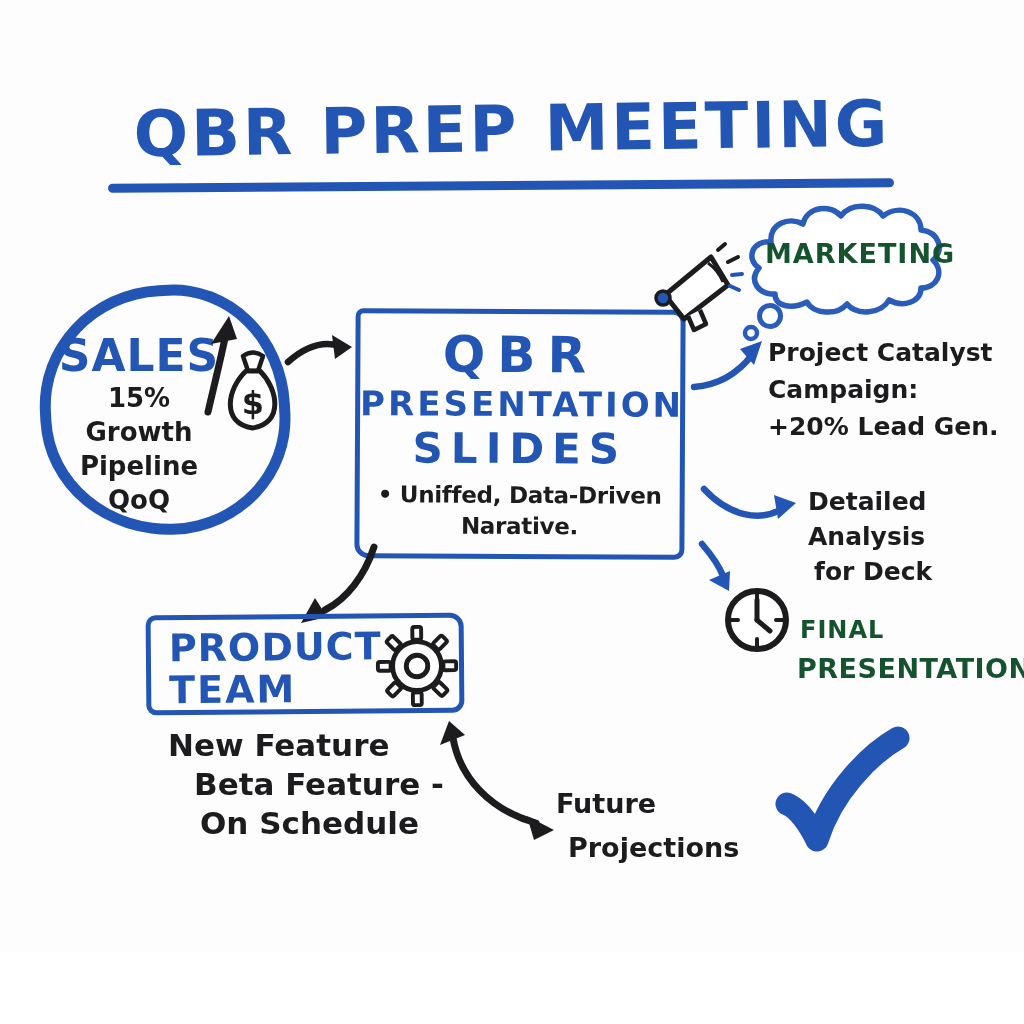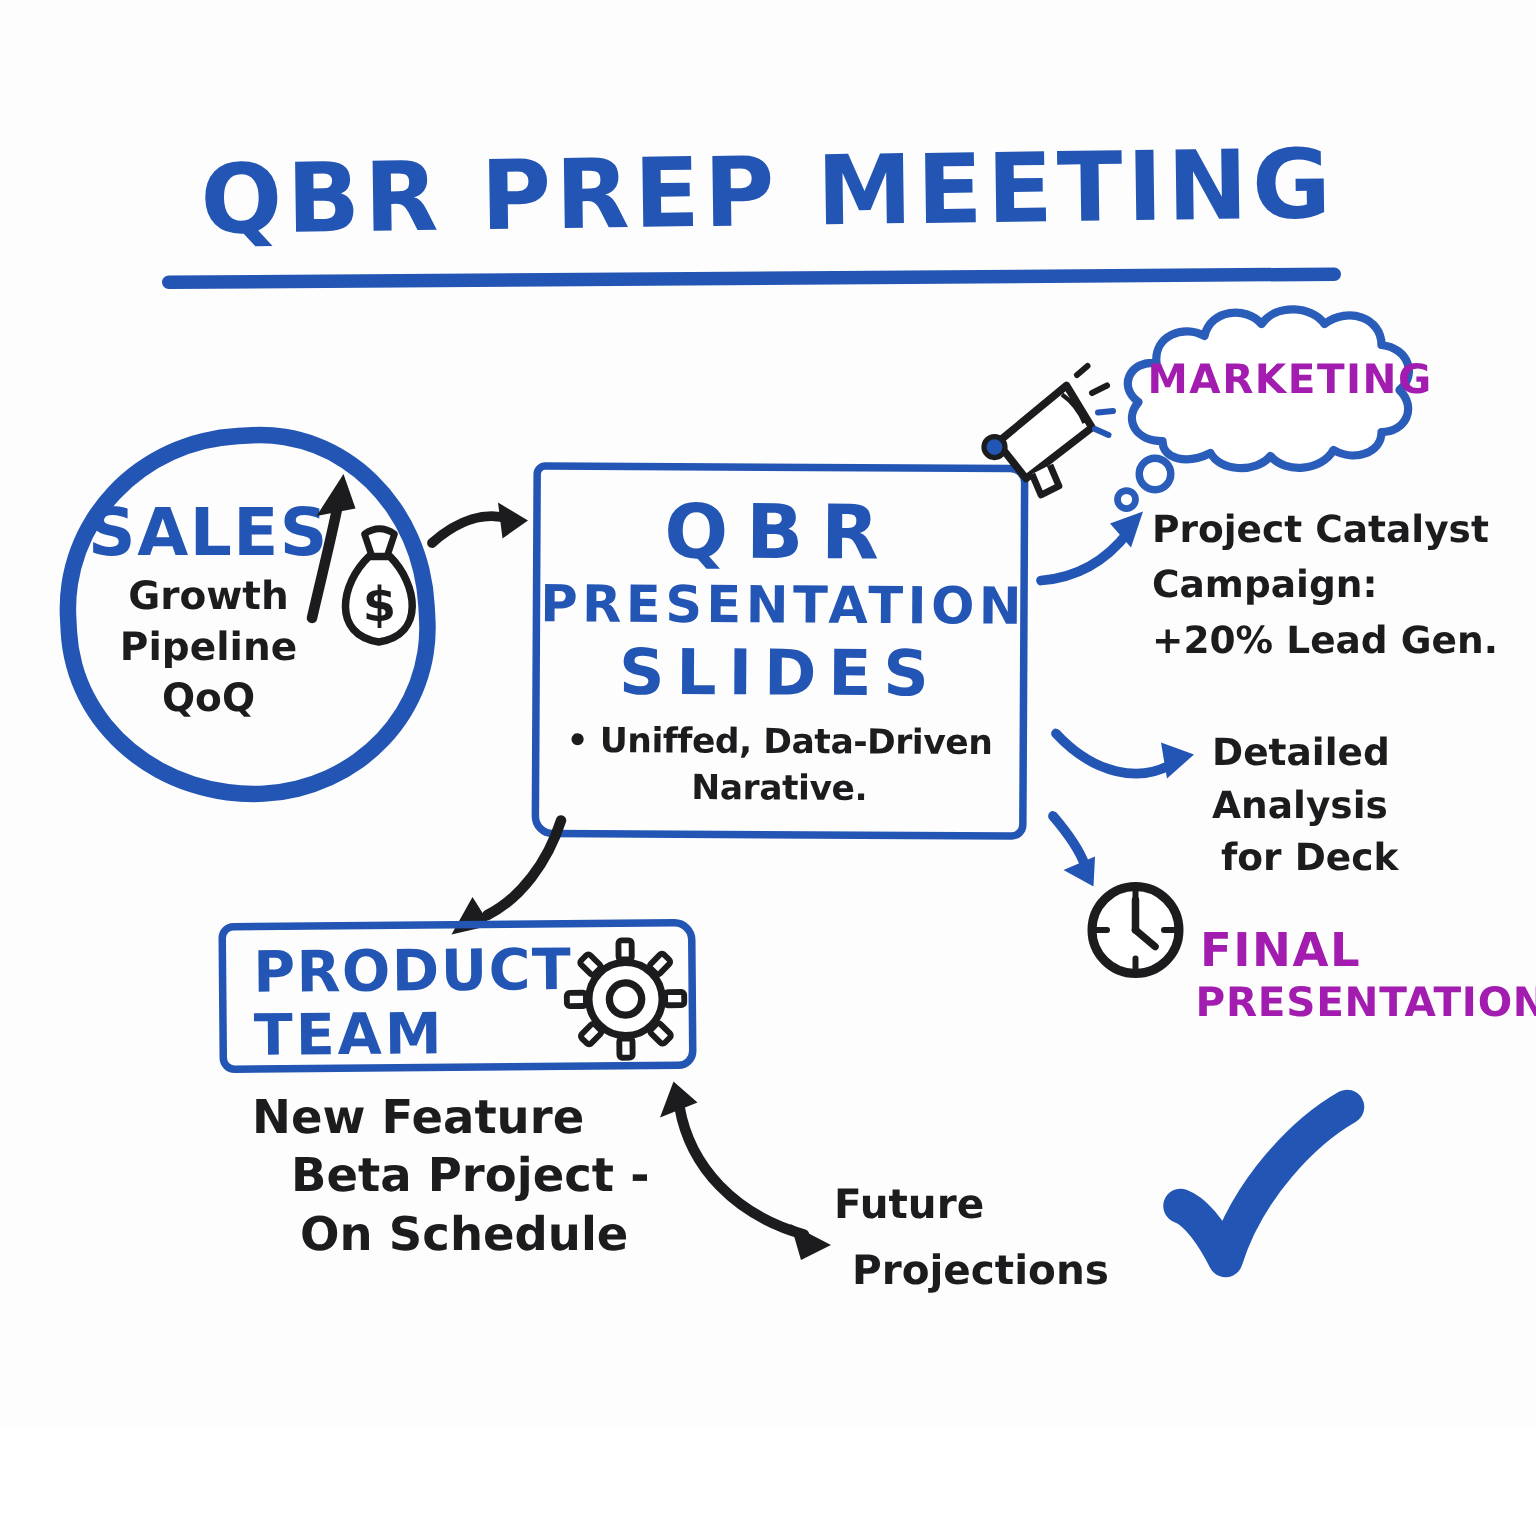--- a/index.html
+++ b/index.html
@@ -3,21 +3,21 @@
 <meta charset="utf-8">
 <style>
   html,body{margin:0;padding:0;background:#fff;}
   #board{
     position:relative;width:1024px;height:952px;
     background:#fdfdfd;overflow:hidden;
     font-family:"DejaVu Sans","Liberation Sans",sans-serif;
   }
   .t{position:absolute;font-weight:700;white-space:nowrap;color:#1c1c1e;}
   .blue{color:#2355b4;}
-  .lblue{color:#a21caf;}
+  .lblue{color:#14532d;}
   svg{position:absolute;overflow:visible;}
 
   
   #title{left:0;top:92px;width:1024px;text-align:center;font-size:64px;letter-spacing:3px;transform:rotate(-0.8deg);}
   #underline{position:absolute;left:108px;top:181px;width:786px;height:9px;background:#2355b4;border-radius:6px;transform:rotate(-0.4deg);}
 
   
   #sales-circle{position:absolute;left:40px;top:285px;width:250px;height:250px;box-sizing:border-box;
     border:11px solid #2355b4;border-radius:52% 48% 50% 54%/50% 52% 48% 50%;transform:rotate(-3deg);}
   #sales-text{left:58px;top:330px;width:162px;text-align:center;}
@@ -30,21 +30,21 @@
   #slides-t1{display:block;margin-top:12px;font-size:50px;letter-spacing:12px;}
   #slides-t2{display:block;font-size:34px;letter-spacing:3px;}
   #slides-t3{display:block;font-size:42px;letter-spacing:8px;}
   .slides-bullet{display:block;font-size:23px;letter-spacing:-0.3px;line-height:31px;}
   #slides-b1{margin-top:7px;}
 
   
   #marketing-label{left:765px;top:238px;width:160px;text-align:center;font-size:27px;letter-spacing:1px;}
   #marketing-note{left:768px;top:334px;font-size:25px;line-height:37px;}
   #analysis-note{left:808px;top:484px;font-size:25px;line-height:35px;}
-  #final-l1{left:800px;top:616px;font-size:31px;letter-spacing:1px;}
+  #final-l1{left:800px;top:616px;font-size:24px;letter-spacing:1px;}
   #final-l2{left:797px;top:653px;font-size:27px;letter-spacing:0.5px;}
 
   
   #product-box{position:absolute;left:146px;top:614px;width:318px;height:100px;box-sizing:border-box;
     border:5px solid #2355b4;border-radius:10px 14px 12px 10px;transform:rotate(-0.5deg);}
   #product-l1{position:absolute;left:18px;top:6px;font-size:38px;letter-spacing:1px;white-space:nowrap;font-weight:700;}
   #product-l2{position:absolute;left:18px;top:48px;font-size:38px;letter-spacing:2px;white-space:nowrap;font-weight:700;}
   #product-note{left:168px;top:726px;font-size:31px;line-height:39px;}
   #product-note .in1{margin-left:26px;}
   #product-note .in2{margin-left:32px;}
@@ -57,20 +57,21 @@
 <body>
 
 <div id="board">
 
   <div id="title" class="t blue">QBR PREP MEETING</div>
   <div id="underline"></div>
 
   <div id="sales-circle"></div>
   <div id="sales-text" class="t">
     <span id="sales-label" class="blue">SALES</span>
+    <span class="sales-line">15%</span>
     <span class="sales-line">Growth</span>
     <span class="sales-line">Pipeline</span>
     <span class="sales-line">QoQ</span>
   </div>
 
   <svg style="left:192px;top:312px" width="52" height="105" viewBox="0 0 52 105">
     <path d="M16 100 C22 74 28 50 33 26" stroke="#1c1c1e" stroke-width="7" fill="none" stroke-linecap="round"></path>
     <polygon points="37,4 19,32 45,27" fill="#1c1c1e"></polygon>
   </svg>
 
@@ -170,21 +171,21 @@
         <rect x="40.5" y="5" width="9" height="13" rx="2" transform="rotate(270 45 45)"></rect>
         <rect x="40.5" y="5" width="9" height="13" rx="2" transform="rotate(315 45 45)"></rect>
       </g>
       <circle cx="45" cy="45" r="25" fill="#fff" stroke="#1c1c1e" stroke-width="5"></circle>
       <circle cx="45" cy="45" r="11" fill="#fff" stroke="#1c1c1e" stroke-width="5"></circle>
     </svg>
   </div>
 
   <div id="product-note" class="t">
     <span class="note-line">New Feature</span>
-    <span class="note-line in1">Beta Project -</span>
+    <span class="note-line in1">Beta Feature -</span>
     <span class="note-line in2">On Schedule</span>
   </div>
 
   <svg style="left:438px;top:718px" width="120" height="125" viewBox="0 0 120 125">
     <path d="M15 20 C22 60 52 92 98 105" stroke="#1c1c1e" stroke-width="7" fill="none" stroke-linecap="round"></path>
     <polygon points="11,3 2,27 27,17" fill="#1c1c1e"></polygon>
     <polygon points="116,112 89,98 96,122" fill="#1c1c1e"></polygon>
   </svg>
 
   <div id="future-note" class="t">

